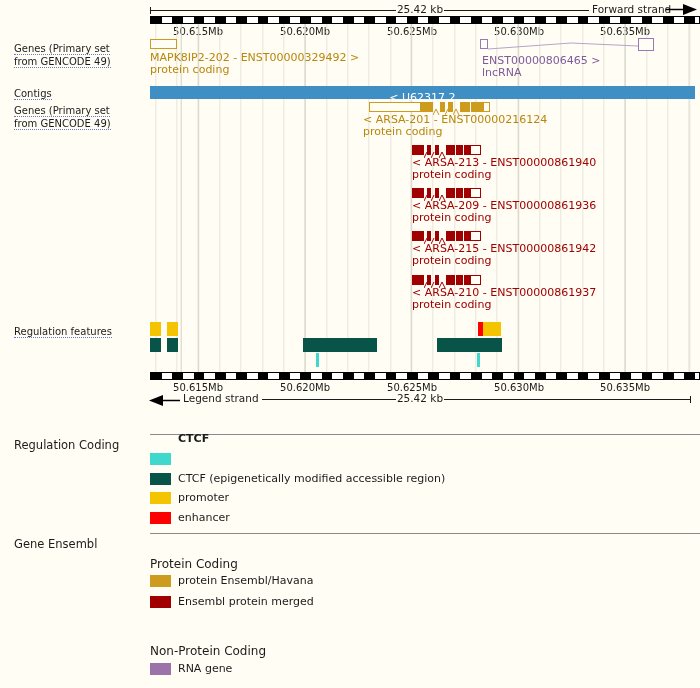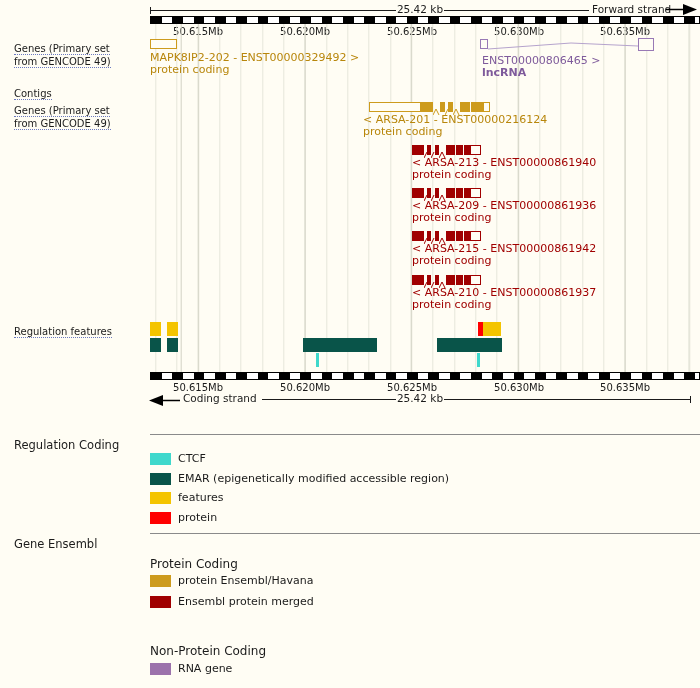--- a/index.html
+++ b/index.html
@@ -58,35 +58,38 @@
       </div>
       <div class="abs side-label" style="left: 14px; top: 104px; z-index: 3;">
         <div><span>Genes (Primary set</span></div>
         <div><span>from GENCODE 49)</span></div>
       </div>
       <div class="abs side-label" style="left: 14px; top: 325px; z-index: 3;">
         <div><span>Regulation features</span></div>
       </div>
     </div>
 
+  <div id="contigBar" class="abs" style="left: 150px; top: 86px; width: 545px; height: 13px; z-index: 2; text-align: center; background: rgb(63, 142, 196);">
+    <span style="color:#fff;font-size:11px;line-height:13px;">&lt; U62317.2</span>
+  </div>
 
   <div id="glyphs">
       <div class="abs" style="left: 0px; top: 0px; z-index: 2;">
         <div class="abs" style="left: 150px; top: 39px; width: 27px; height: 10px; border: 1px solid rgb(205, 155, 29); background: rgb(255, 253, 244);"></div>
         <div class="abs glyph-label" style="left: 150px; top: 52px; color: rgb(184, 134, 11);">MAPK8IP2-202 - ENST00000329492 &gt;</div>
         <div class="abs glyph-label" style="left: 150px; top: 64px; color: rgb(184, 134, 11);">protein coding</div>
       </div>
       <div class="abs" style="left: 0px; top: 0px; z-index: 2;">
         <div class="abs" style="left: 480px; top: 39px; width: 8px; height: 10px; border: 1px solid rgb(152, 121, 181); background: rgb(255, 253, 244);"></div>
         <div class="abs" style="left: 488px; top: 37px; width: 150px; height: 12px;"><svg width="150" height="12">
             <polyline points="0,9 83,3 150,6" fill="none" stroke="#b5a3cc" stroke-width="1"></polyline>
           </svg></div>
         <div class="abs" style="left: 638px; top: 37.5px; width: 16px; height: 13px; border: 1px solid rgb(152, 121, 181); background: rgb(255, 253, 244);"></div>
         <div class="abs glyph-label" style="left: 482px; top: 55px; color: rgb(126, 90, 155);">ENST00000806465 &gt;</div>
-        <div class="abs glyph-label" style="left: 482px; top: 67px; color: rgb(126, 90, 155); font-weight: bold;">lncRNA</div>
+        <div class="abs glyph-label" style="left: 482px; top: 67px; color: rgb(126, 90, 155);">lncRNA</div>
       </div>
       <div class="abs" style="left: 0px; top: 0px; z-index: 2;">
         <div class="abs" style="left: 369px; top: 102px; width: 52px; height: 10px; border: 1px solid rgb(205, 155, 29); background: rgb(255, 253, 244);"></div>
         <div class="abs" style="left: 421px; top: 102px; width: 12px; height: 10px; background: rgb(205, 155, 29);"></div>
         <div class="abs" style="left: 433px; top: 102px; width: 7px; height: 10px;"><svg width="7" height="10">
             <polyline points="0,8 3,2 6,8" fill="none" stroke="#cd9b1d" stroke-width="1"></polyline>
           </svg></div>
         <div class="abs" style="left: 440px; top: 102px; width: 5px; height: 10px; background: rgb(205, 155, 29);"></div>
         <div class="abs" style="left: 445px; top: 102px; width: 3px; height: 10px;"><svg width="3" height="10">
             <polyline points="0,8 3,2" fill="none" stroke="#cd9b1d" stroke-width="1"></polyline>
@@ -202,37 +205,37 @@
       <div class="abs tick-label" style="left: 305px; top: 382px;">50.620Mb</div>
       <div class="abs tick-label" style="left: 412px; top: 382px;">50.625Mb</div>
       <div class="abs tick-label" style="left: 519px; top: 382px;">50.630Mb</div>
       <div class="abs tick-label" style="left: 625px; top: 382px;">50.635Mb</div>
     </div>
 
   <svg class="abs" style="left:148px;top:394px;" width="32" height="13">
     <line x1="32" y1="6.5" x2="12" y2="6.5" stroke="#000" stroke-width="1.5"></line>
     <path d="M15 1 L1 6.5 L15 12 Z" fill="#000"></path>
   </svg>
-  <div class="abs ruler-text" style="left:183px;top:392px;">Coding strand</div>
+  <div class="abs ruler-text" style="left:183px;top:392px;">Legend strand</div>
   <div class="abs mline" style="left:262px;top:399px;width:134px;"></div>
   <div class="abs ruler-text" style="left:420px;top:392px;transform:translateX(-50%);">25.42 kb</div>
   <div class="abs mline" style="left:444px;top:399px;width:247px;"></div>
   <div class="abs vtick" style="left:690px;top:396px;height:7px;"></div>
 
   <div class="abs hr-line" style="left:150px;top:434px;width:550px;"></div>
   <div class="abs legend-title" style="left:14px;top:438px;">Regulation Coding</div>
   <div id="regLegendRows">
       <div class="abs legend-swatch" style="left: 150px; top: 453px; background: rgb(63, 216, 204);"></div>
-      <div class="abs legend-row-label" style="left: 178px; top: 452px;">CTCF</div>
+      <div class="abs legend-row-label" style="left: 178px; top: 432px; font-weight: bold;">CTCF</div>
       <div class="abs legend-swatch" style="left: 150px; top: 473px; background: rgb(9, 84, 73);"></div>
-      <div class="abs legend-row-label" style="left: 178px; top: 472px;">EMAR (epigenetically modified accessible region)</div>
+      <div class="abs legend-row-label" style="left: 178px; top: 472px;">CTCF (epigenetically modified accessible region)</div>
       <div class="abs legend-swatch" style="left: 150px; top: 492px; background: rgb(244, 196, 0);"></div>
-      <div class="abs legend-row-label" style="left: 178px; top: 491px;">features</div>
+      <div class="abs legend-row-label" style="left: 178px; top: 491px;">promoter</div>
       <div class="abs legend-swatch" style="left: 150px; top: 512px; background: rgb(255, 0, 0);"></div>
-      <div class="abs legend-row-label" style="left: 178px; top: 511px;">protein</div>
+      <div class="abs legend-row-label" style="left: 178px; top: 511px;">enhancer</div>
     </div>
 
   <div class="abs hr-line" style="left:150px;top:533px;width:550px;"></div>
   <div class="abs legend-title" style="left:14px;top:537px;">Gene Ensembl</div>
   <div id="geneLegendRows">
       <div class="abs legend-heading" style="left: 150px; top: 557px;">Protein Coding</div>
       <div class="abs legend-swatch" style="left: 150px; top: 575px; background: rgb(205, 155, 29);"></div>
       <div class="abs legend-row-label" style="left: 178px; top: 574px;">protein Ensembl/Havana</div>
       <div class="abs legend-swatch" style="left: 150px; top: 596px; background: rgb(160, 0, 0);"></div>
       <div class="abs legend-row-label" style="left: 178px; top: 595px;">Ensembl protein merged</div>

